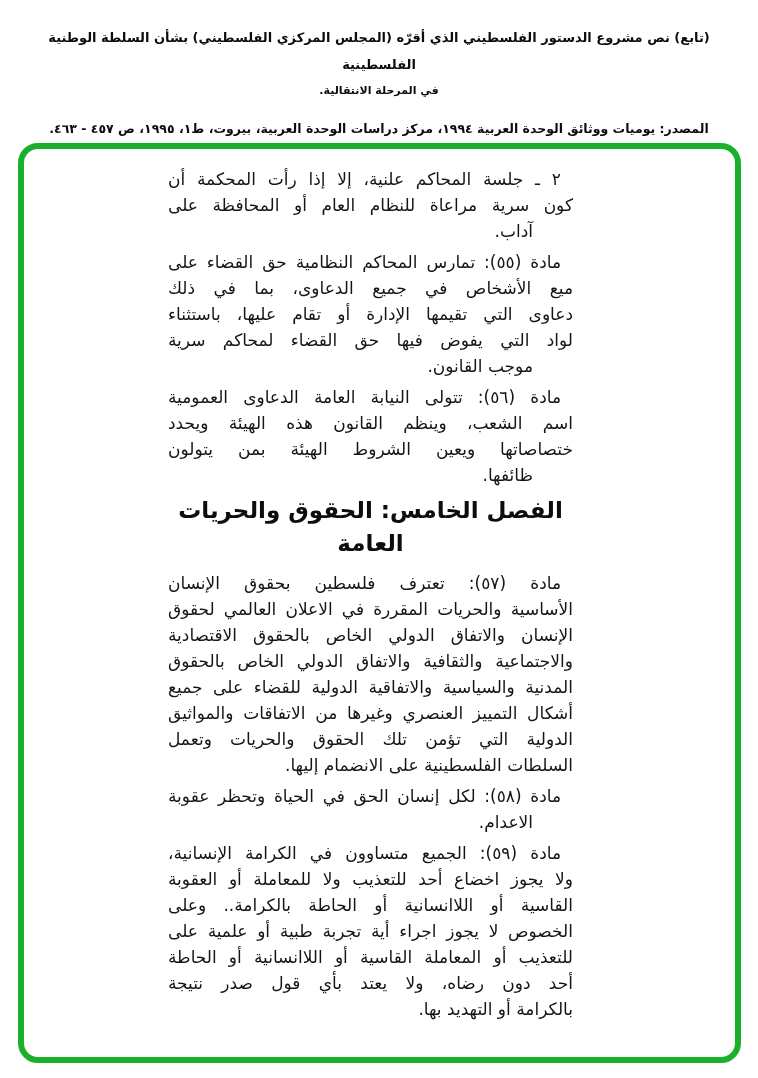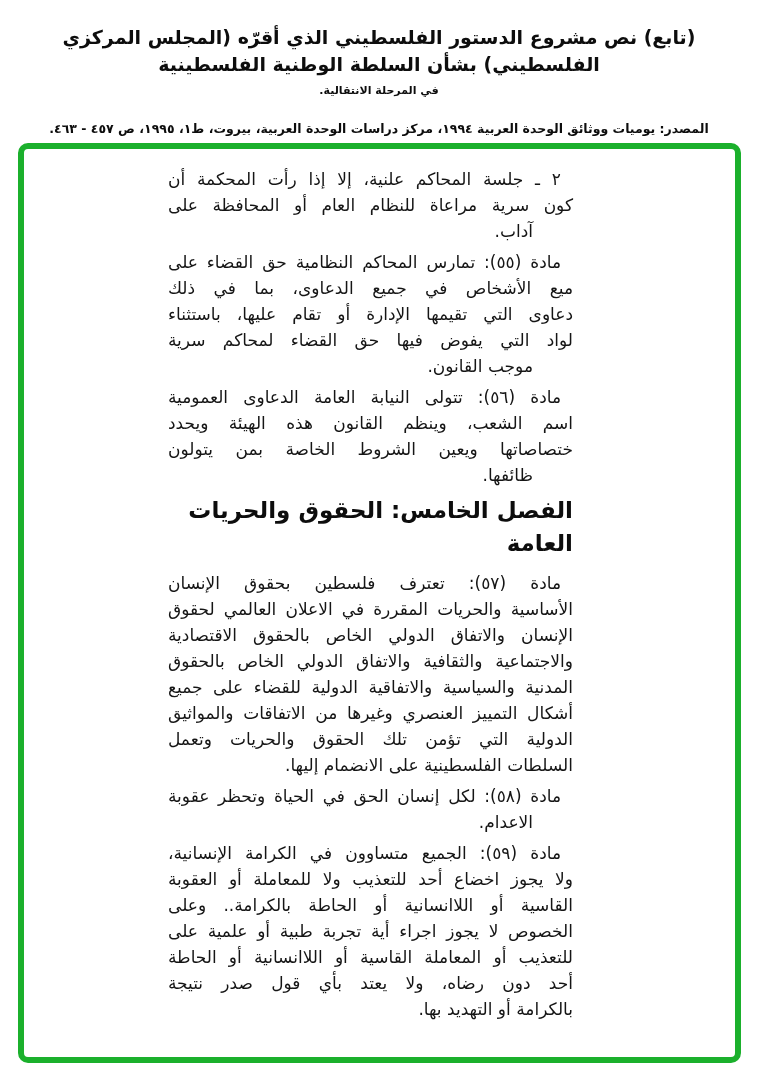--- a/index.html
+++ b/index.html
@@ -9,29 +9,29 @@
     font-family:"DejaVu Sans",sans-serif;
     color:#111;
     position:relative;
     overflow:hidden;
   }
   
   .page-header{
     position:absolute;top:24px;left:0;width:758px;
     text-align:center;direction:rtl;font-weight:bold;
   }
-  .hdr-line{font-size:19px;line-height:27px;padding:0 26px;color:#0d0d0d;}
+  .hdr-line{font-size:13px;line-height:27px;padding:0 26px;color:#0d0d0d;}
   .hdr-line2{font-size:11px;line-height:26px;}
   .hdr-source{font-size:12.5px;line-height:18px;margin-top:16px;color:#0d0d0d;}
   
   .green-box{
     position:absolute;left:18px;top:143px;
     width:711px;height:908px;
     border:6px solid #1bb02c;
-    border-radius:10px;
+    border-radius:20px;
     background:transparent;
   }
   
   .text-column{
     position:absolute;top:17px;right:162px;width:405px;
     direction:rtl;
     font-size:17px;line-height:26px;
     color:#151515;
   }
   .para{margin:0 0 5px 0;}
@@ -39,21 +39,21 @@
     white-space:nowrap;
     text-align:justify;
     text-align-last:justify;
     text-justify:inter-word;
   }
   .first{text-indent:12px;}
   .last{text-align:left;text-align-last:right;}
   .lasti{text-align:right;text-align-last:right;text-indent:40px;}
   .chapter{
     font-weight:bold;font-size:23px;line-height:33px;
-    text-align:right;margin:6px 0 10px 0;color:#0d0d0d;
+    text-align:center;margin:6px 0 10px 0;color:#0d0d0d;
   }
 </style>
 </head>
 <body>
 
 <div class="page-header">
   <div class="hdr-line">(تابع) نص مشروع الدستور الفلسطيني الذي أقرّه (المجلس المركزي الفلسطيني) بشأن السلطة الوطنية الفلسطينية</div>
   <div class="hdr-line hdr-line2">في المرحلة الانتقالية.</div>
   <div class="hdr-source">المصدر: يوميات ووثائق الوحدة العربية ١٩٩٤، مركز دراسات الوحدة العربية، بيروت، ط١، ١٩٩٥، ص ٤٥٧ - ٤٦٣.</div>
 </div>
@@ -71,21 +71,21 @@
       <div class="ln first">مادة (٥٥): تمارس المحاكم النظامية حق القضاء على</div>
       <div class="ln">ميع الأشخاص في جميع الدعاوى، بما في ذلك</div>
       <div class="ln">دعاوى التي تقيمها الإدارة أو تقام عليها، باستثناء</div>
       <div class="ln">لواد التي يفوض فيها حق القضاء لمحاكم سرية</div>
       <div class="ln lasti">موجب القانون.</div>
     </div>
 
     <div class="para">
       <div class="ln first">مادة (٥٦): تتولى النيابة العامة الدعاوى العمومية</div>
       <div class="ln">اسم الشعب، وينظم القانون هذه الهيئة ويحدد</div>
-      <div class="ln">ختصاصاتها ويعين الشروط الخاصة بمن يتولون</div>
+      <div class="ln">ختصاصاتها ويعين الشروط الهيئة بمن يتولون</div>
       <div class="ln lasti">ظائفها.</div>
     </div>
 
     <div class="chapter">
       <div>الفصل الخامس: الحقوق والحريات</div>
       <div>العامة</div>
     </div>
 
     <div class="para">
       <div class="ln first">مادة (٥٧): تعترف فلسطين بحقوق الإنسان</div>

